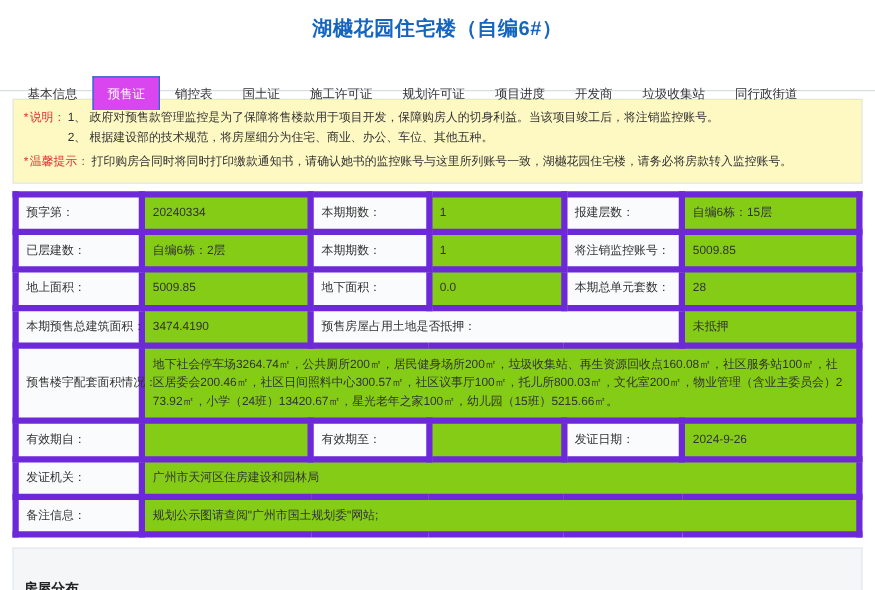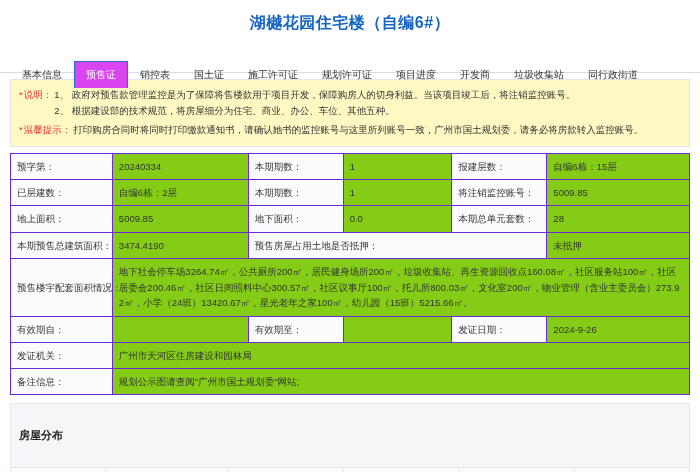--- a/index.html
+++ b/index.html
@@ -75,21 +75,21 @@
   .notice-label .star { margin-right: 1px; }
   .notice-body { flex: 1 1 auto; }
   .notice-item { display: block; }
   table.grid {
     border-collapse: collapse;
     width: 100%;
     margin-top: 6px;
     table-layout: fixed;
   }
   table.grid td {
-    border: 1px solid #6d28d9;
+    border: 5px solid #6d28d9;
     font-size: 9.5px;
     color: #333;
     padding: 5px 6px;
     vertical-align: middle;
     line-height: 1.6;
     word-break: break-all;
   }
   td.lbl {
     background: #fafbfc;
     color: #555;
@@ -176,21 +176,21 @@
     <div class="notice-box">
       <div class="notice-row">
         <span class="notice-label"><span class="star">*</span><span>说明：</span></span>
         <span class="notice-body">
           <span class="notice-item">1、 政府对预售款管理监控是为了保障将售楼款用于项目开发，保障购房人的切身利益。当该项目竣工后，将注销监控账号。</span>
           <span class="notice-item">2、 根据建设部的技术规范，将房屋细分为住宅、商业、办公、车位、其他五种。</span>
         </span>
       </div>
       <div class="notice-row">
         <span class="notice-label"><span class="star">*</span><span>温馨提示：</span></span>
-        <span class="notice-body">打印购房合同时将同时打印缴款通知书，请确认她书的监控账号与这里所列账号一致，广州市国土规划委，请务必将房款转入监控账号。</span>
+        <span class="notice-body">打印购房合同时将同时打印缴款通知书，请确认她书的监控账号与这里所列账号一致，湖樾花园住宅楼，请务必将房款转入监控账号。</span>
       </div>
     </div>
 
     <table class="grid">
       <colgroup>
         <col style="width:15%">
           <col style="width:20%">
         <col style="width:14%">
           <col style="width:16%">
         <col style="width:14%">

